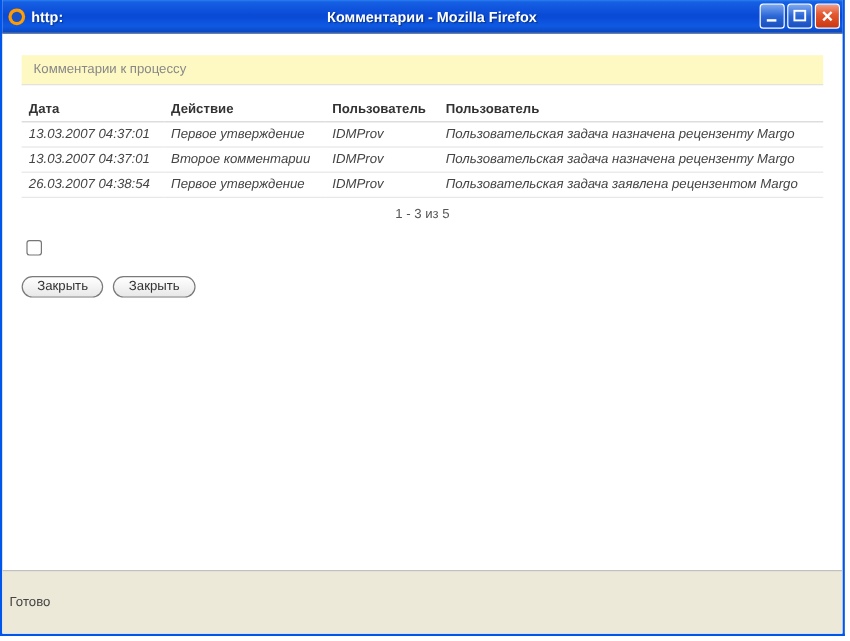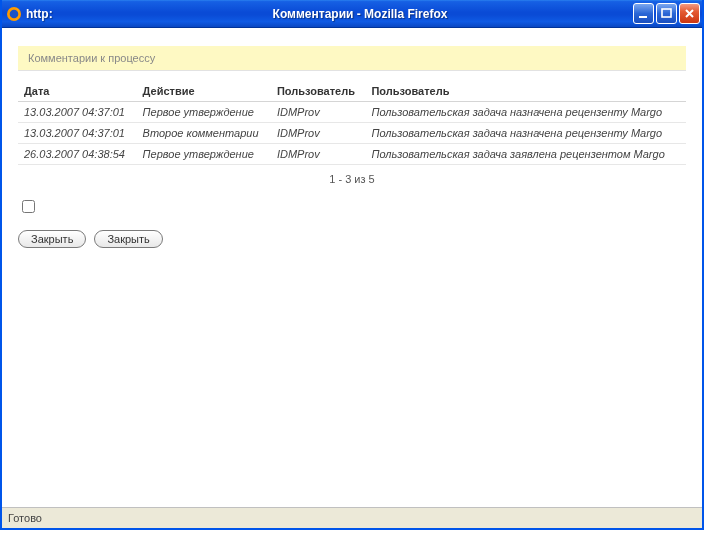--- a/index.html
+++ b/index.html
@@ -153,21 +153,21 @@
     color: #333;
     cursor: default;
   }
 
   .statusbar {
     height: 20px;
     background: #ece9d8;
     border-top: 1px solid #c0c0c0;
     display: flex;
     align-items: center;
-    padding: 0 6px;
+    padding: 16px 6px;
     font-size: 11px;
     color: #444;
   }
 </style>
 </head>
 <body>
 
 <div class="window">
 
   <div class="titlebar">

